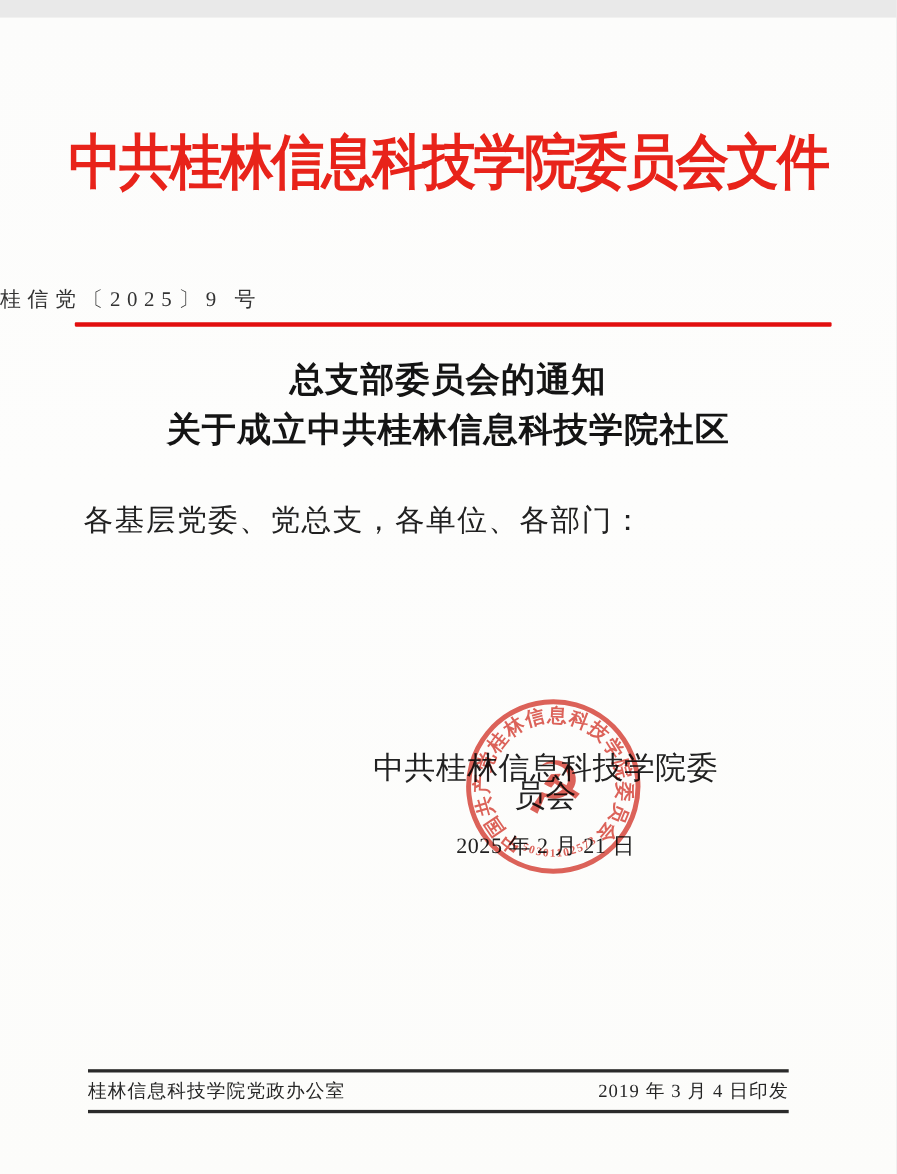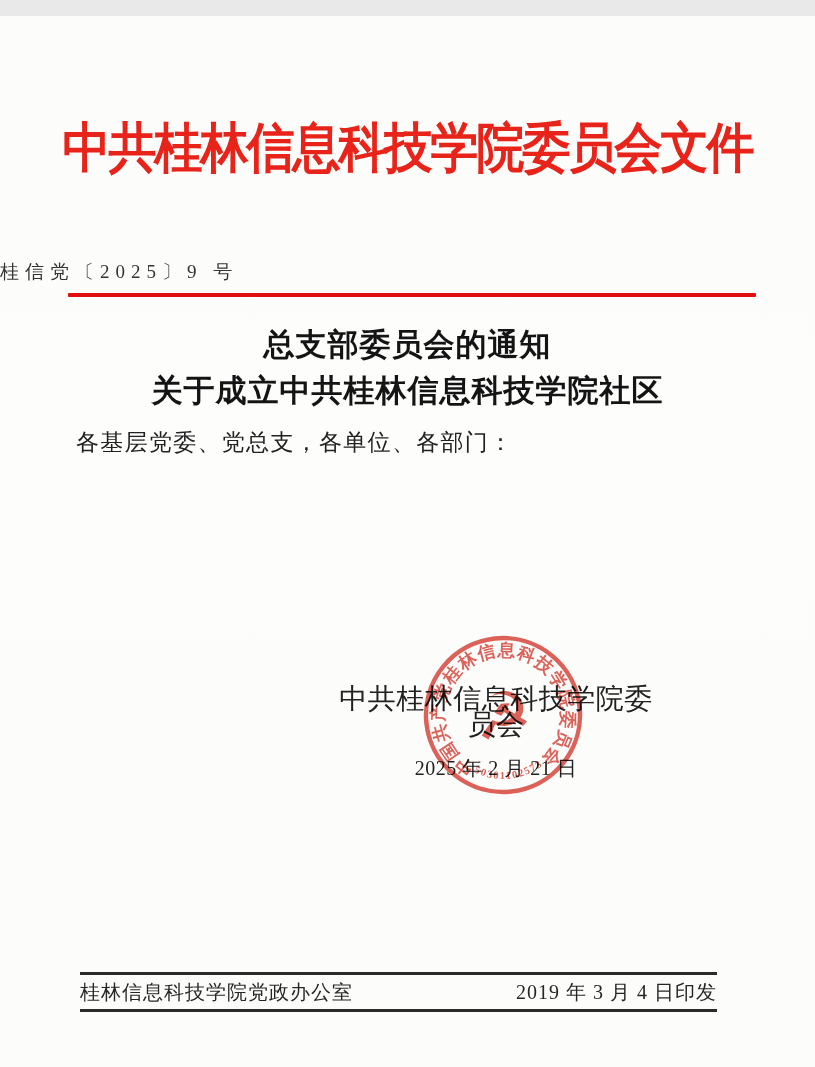--- a/index.html
+++ b/index.html
@@ -46,22 +46,22 @@
   }
   
   .notice-title{
     position:absolute;top:306px;left:0;right:0;
     text-align:center;
     font-size:31px;font-weight:bold;color:#141414;
     line-height:46px;letter-spacing:1px;
   }
   
   .body-text{
-    position:absolute;top:406px;left:76px;width:672px;
-    font-size:23px;line-height:42px;
+    position:absolute;top:436px;left:76px;width:672px;
+    font-size:27px;line-height:42px;
     color:var(--ink-black);
     letter-spacing:1.3px;
     text-align:justify;
   }
   .body-text .para{text-indent:2em;}
   
   .signature{
     position:absolute;top:670px;left:330px;width:332px;
     text-align:center;color:var(--ink-black);
   }
@@ -84,21 +84,21 @@
   
   .footer-rule{
     position:absolute;left:80px;width:637px;height:2.5px;
     background:var(--footer-rule);
   }
   .footer-rule.top{top:956px;}
   .footer-rule.bottom{top:993px;}
   .footer-row{
     position:absolute;top:960px;left:80px;width:637px;
     display:flex;justify-content:space-between;align-items:center;
-    font-size:20px;line-height:32px;
+    font-size:17px;line-height:32px;
     color:#262626;letter-spacing:1px;
     white-space:nowrap;
   }
 </style>
 </head>
 <body>
 
 <div class="page">
 
   <h1 class="header-title">中共桂林信息科技学院委员会文件</h1>

